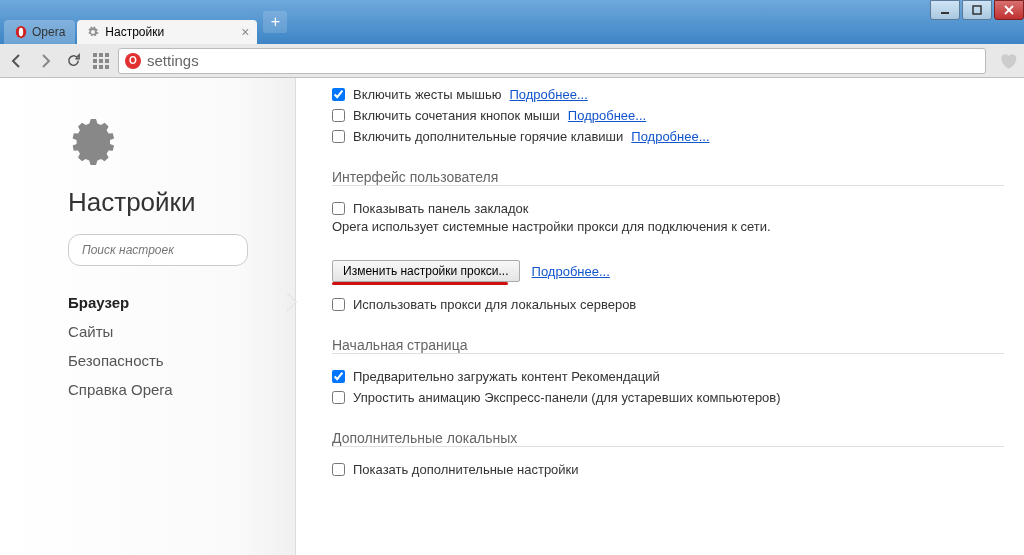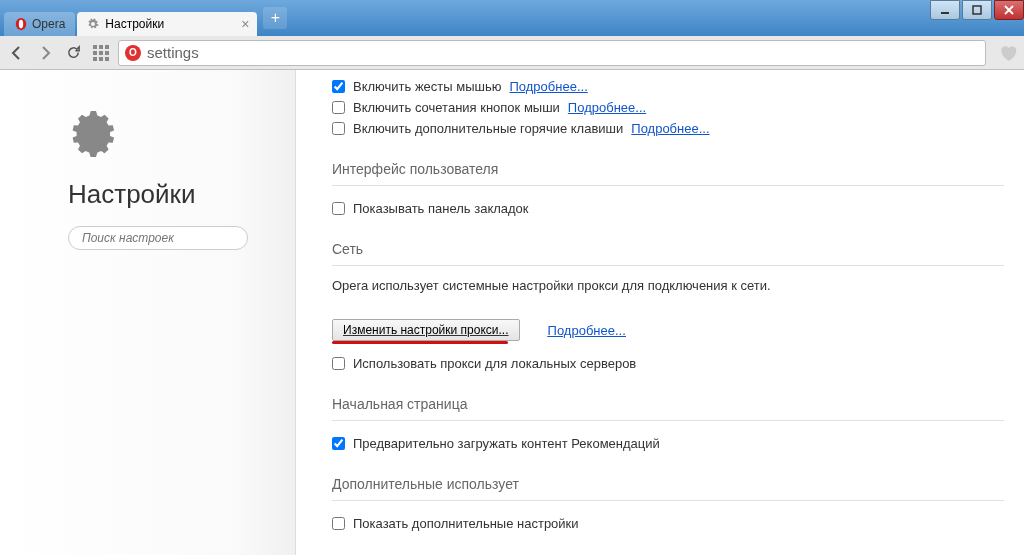--- a/index.html
+++ b/index.html
@@ -1,20 +1,20 @@
 <!DOCTYPE html>
 <html><head>
 <meta charset="utf-8">
 <style>
   * { box-sizing: border-box; margin: 0; padding: 0; }
   html, body { width: 1024px; height: 555px; overflow: hidden; font-family: "Segoe UI", Tahoma, sans-serif; font-size: 13px; }
   body { background: linear-gradient(135deg, #4fb4d8 0%, #a8d8e8 30%, #d4ecf4 60%, #a8d8e0 100%); }
 
   
-  .titlebar { height: 36px; background: linear-gradient(#6fa8dc, #3d85c6); display: flex; align-items: center; position: relative; }
+  .titlebar { height: 44px; background: linear-gradient(#6fa8dc, #3d85c6); display: flex; align-items: center; position: relative; }
   .tab-strip { display: flex; height: 100%; align-items: flex-end; padding-left: 4px; gap: 2px; }
   .opera-tab { background: rgba(255,255,255,0.25); height: 24px; padding: 0 10px; display: flex; align-items: center; gap: 4px; border-radius: 4px 4px 0 0; font-size: 12px; color: #333; }
   .page-tab { background: #f5f5f5; height: 24px; padding: 0 8px 0 10px; display: flex; align-items: center; gap: 6px; border-radius: 4px 4px 0 0; font-size: 12px; min-width: 180px; position: relative; }
   .tab-close { color: #888; font-size: 14px; cursor: pointer; margin-left: auto; }
   .new-tab { width: 24px; height: 22px; background: rgba(255,255,255,0.15); border-radius: 3px; display:flex; align-items:center; justify-content:center; color:#fff; font-size:16px; margin-left:4px; align-self:center; }
   .win-controls { position: absolute; right: 0; top: 0; display: flex; height: 20px; }
   .win-btn { width: 30px; height: 20px; display:flex; align-items:center; justify-content:center; background: linear-gradient(#d0e4f5,#a8c8e0); border:1px solid #5a7a9a; border-radius:0 0 3px 3px; margin-left:2px; }
   .win-btn.close { background: linear-gradient(#d97070, #c03030); color:#fff; border-color:#802020; }
   .win-btn svg { width:10px; height:10px; }
 
@@ -27,34 +27,34 @@
   .addr-wrap { flex:1; height:26px; background:#fff; border:1px solid #bbb; border-radius:3px; display:flex; align-items:center; padding:0 6px; gap:6px; }
   .site-icon { width:16px; height:16px; border-radius:50%; background:#e03030; display:flex; align-items:center; justify-content:center; color:#fff; font-size:10px; font-weight:bold; }
   .addr-input { flex:1; border:none; outline:none; font-size:15px; color:#666; }
   .heart { width:20px; height:20px; color:#ccc; margin-left:6px; }
 
   
   .content { display:flex; height: calc(555px - 28px - 34px); background:#fff; }
   .sidebar { width: 296px; background: linear-gradient(to right, #fff 0%, #fafafa 80%, #f0f0f0 100%); border-right:1px solid #ddd; padding: 40px 28px 0 68px; position:relative; }
   .gear-big { width:48px; height:48px; color:#888; margin-bottom:18px; }
   .sb-title { font-size:26px; color:#333; font-weight:normal; margin-bottom:16px; font-family: "Segoe UI Light", "Segoe UI", sans-serif; }
-  .search-box { width: 180px; height:24px; border:1px solid #ccc; border-radius:12px; padding:0 8px; display:flex; align-items:center; gap:4px; margin-bottom:22px; background:#fff; }
+  .search-box { width: 180px; height:32px; border:1px solid #ccc; border-radius:12px; padding:0 8px; display:flex; align-items:center; gap:4px; margin-bottom:22px; background:#fff; }
   .search-box input { border:none; outline:none; flex:1; font-size:12px; color:#999; font-style:italic; background:transparent; }
   .sb-nav { list-style:none; }
   .sb-nav li { padding:6px 0; font-size:15px; color:#555; cursor:pointer; }
   .sb-nav li.active { font-weight:bold; color:#222; position:relative; }
   .sb-nav li.active::after { content:""; position:absolute; right:-29px; top:4px; width:0; height:0; border-top:10px solid transparent; border-bottom:10px solid transparent; border-left:10px solid #f0f0f0; filter: drop-shadow(1px 0 0 #ddd); }
 
   .main { flex:1; padding: 6px 20px 0 36px; overflow:hidden; color:#333; }
   .row { display:flex; align-items:center; gap:8px; padding:3px 0; font-size:13px; }
   .row input[type=checkbox] { width:13px; height:13px; }
   .link { color:#1155cc; text-decoration:underline; cursor:pointer; }
-  .section-h { font-size:14px; color:#666; margin-top:22px; padding-bottom:8px; border-bottom:1px solid #e0e0e0; margin-bottom:12px; }
+  .section-h { font-size:14px; color:#666; margin-top:22px; border-bottom:1px solid #e0e0e0; margin-bottom:12px; }
   .desc { font-size:13px; color:#333; margin-bottom:26px; }
-  .proxy-row { display:flex; align-items:center; gap:28px; position:relative; margin-bottom:4px;text-decoration:underline; }
+  .proxy-row { display:flex; align-items:center; gap:12px; position:relative; margin-bottom:4px; }
   .sys-btn { background:linear-gradient(#f8f8f8,#e4e4e4); border:1px solid #aaa; border-radius:2px; padding:3px 10px; font-size:12px; cursor:pointer; }
   .underline-red { position:absolute; left:0; top:22px; width:176px; height:3px; background:#d01010; border-radius:2px; }
 
   .opera-o { width:14px; height:14px; }
   .gear-small { width:12px; height:12px; color:#666; }
 </style>
 </head>
 <body>
 
 <div class="titlebar">
@@ -138,20 +138,26 @@
         <path fill="currentColor" d="M12 8.5A3.5 3.5 0 1012 15.5 3.5 3.5 0 0012 8.5zM21 13v-2l2-.8-.6-2.6-2.1.2-1-1.7 1-1.9-2-1.8-1.8 1.1-1.8-.8L14 .5h-2.6L10.7 2.7l-1.8.8L7 2.4 5 4.2l1 1.9-1 1.7-2.1-.2L2.3 10.2 4.3 11v2l-2 .8.6 2.6 2.1-.2 1 1.7-1 1.9 2 1.8 1.8-1.1 1.8.8.7 2.2H14l.7-2.2 1.8-.8 1.8 1.1 2-1.8-1-1.9 1-1.7 2.1.2.6-2.6L21 13z"></path>
       </svg>
     <h1 class="sb-title">Настройки</h1>
     <div class="search-box">
       <svg width="12" height="12" viewBox="0 0 16 16">
           <circle cx="6" cy="6" r="4.5" fill="none" stroke="#999" stroke-width="1.5"></circle>
           <line x1="10" y1="10" x2="14" y2="14" stroke="#999" stroke-width="1.5"></line>
         </svg>
       <input placeholder="Поиск настроек" style="">
     </div>
+    <ul class="sb-nav">
+      <li class="active">Браузер</li>
+      <li>Сайты</li>
+      <li>Безопасность</li>
+      <li>Справка Opera</li>
+    </ul>
   </div>
 
   <div class="main">
     <div class="row">
         <input type="checkbox" checked="" style="">
         <span>Включить жесты мышью</span> 
         <a class="link">Подробнее...</a>
       </div>
     <div class="row">
         <input type="checkbox" style="">
@@ -163,37 +169,40 @@
         <span>Включить дополнительные горячие клавиши</span> 
         <a class="link">Подробнее...</a>
       </div>
 
     <div class="section-h">Интерфейс пользователя</div>
     <div class="row">
         <input type="checkbox" style="">
         <span>Показывать панель закладок</span>
       </div>
 
-    <div class="section-h">Сеть</div>
     <div class="desc">Opera использует системные настройки прокси для подключения к сети.</div>
     <div class="proxy-row">
       <button class="sys-btn">Изменить настройки прокси...</button>
       <a class="link">Подробнее...</a>
       <div class="underline-red"></div>
     </div>
     <div class="row" style="margin-top:12px">
         <input type="checkbox" style="">
         <span>Использовать прокси для локальных серверов</span>
       </div>
 
     <div class="section-h">Начальная страница</div>
     <div class="row">
         <input type="checkbox" checked="" style="">
         <span>Предварительно загружать контент Рекомендаций</span>
       </div>
-
-    <div class="section-h">Дополнительные использует</div>
+    <div class="row">
+        <input type="checkbox" style="">
+        <span>Упростить анимацию Экспресс-панели (для устаревших компьютеров)</span>
+      </div>
+
+    <div class="section-h">Дополнительные локальных</div>
     <div class="row">
         <input type="checkbox" style="">
         <span>Показать дополнительные настройки</span>
       </div>
   </div>
 </div>
 
 </body></html>

